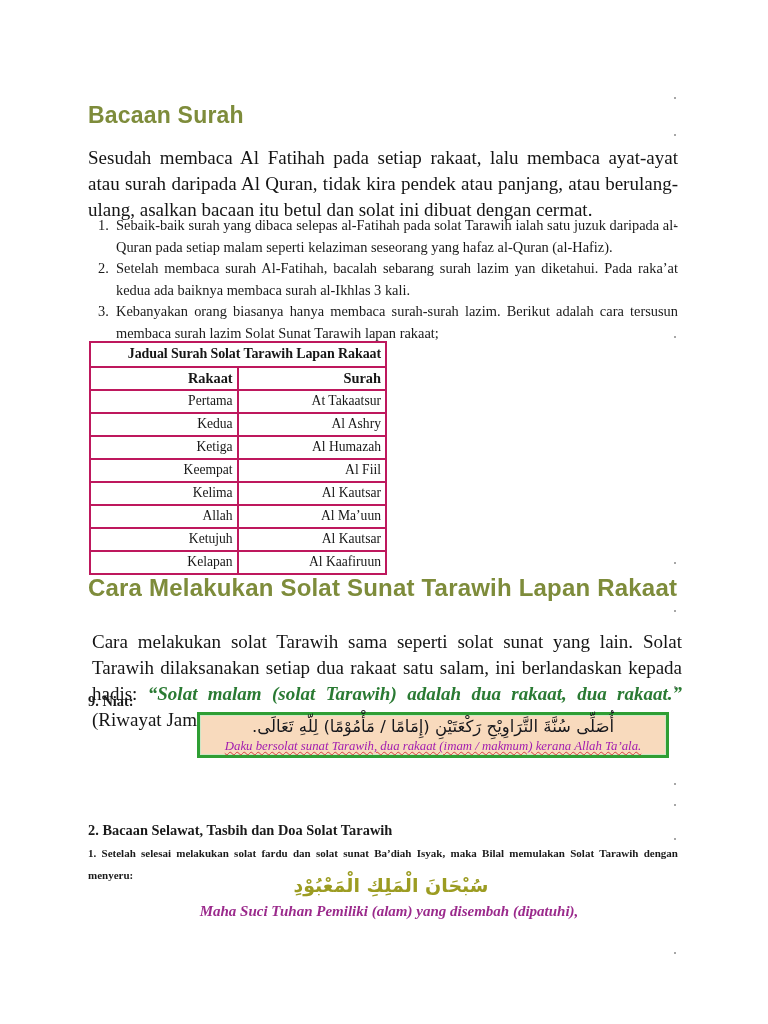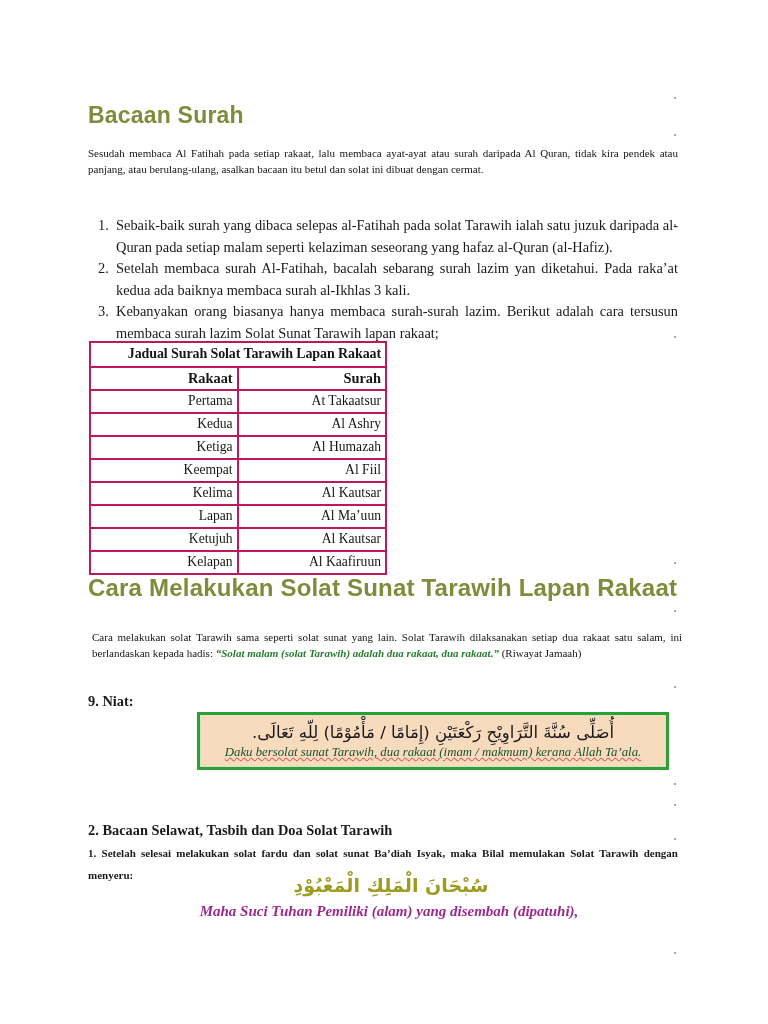--- a/index.html
+++ b/index.html
@@ -40,22 +40,22 @@
     position: absolute;
     left: 88px;
     top: 575px;
     font-size: 24px;
     line-height: 26px;
   }
 
   
   .para {
     position: absolute;
-    font-size: 11px;
-    line-height: 16px;
+    font-size: 19px;
+    line-height: 26px;
     text-align: justify;
     color: #151515;
   }
   .p-intro {
     left: 88px;
     top: 145px;
     width: 590px;
   }
   .p-cara {
     left: 92px;
@@ -133,21 +133,21 @@
     top: 691px;
     font-size: 14.4px;
     font-weight: bold;
     line-height: 21px;
   }
   .niat-box {
     position: absolute;
     left: 197px;
     top: 712px;
     width: 472px;
-    height: 58px;
+    height: 46px;
     box-sizing: border-box;
     background: #f8dabd;
     border: 3px solid #2f9e33;
     padding: 0;
   }
   .niat-box-inner {
     width: 100%;
     height: 100%;
     box-sizing: border-box;
     border: 1px solid #cfe6c6;
@@ -164,21 +164,21 @@
     font-size: 16.5px;
     line-height: 22px;
     color: #16171c;
     text-align: center;
     margin-bottom: 1px;
     white-space: nowrap;
   }
   .trans-niat {
     font-size: 12.8px;
     font-style: italic;
-    color: #14532d;
+    color: #a21caf;
     text-align: center;
     line-height: 15px;
     text-decoration: underline;
     text-decoration-color: #d04040;
     text-decoration-style: wavy;
     text-decoration-thickness: 1px;
     white-space: nowrap;
   }
 
   
@@ -289,21 +289,21 @@
         </tr>
         <tr>
           <td class="c1">Keempat</td>
           <td class="c2">Al Fiil</td>
         </tr>
         <tr>
           <td class="c1">Kelima</td>
           <td class="c2">Al Kautsar</td>
         </tr>
         <tr>
-          <td class="c1">Lapan</td>
+          <td class="c1">Allah</td>
           <td class="c2">Al Ma’uun</td>
         </tr>
         <tr>
           <td class="c1">Ketujuh</td>
           <td class="c2">Al Kautsar</td>
         </tr>
         <tr>
           <td class="c1">Kelapan</td>
           <td class="c2">Al Kaafiruun</td>
         </tr>

